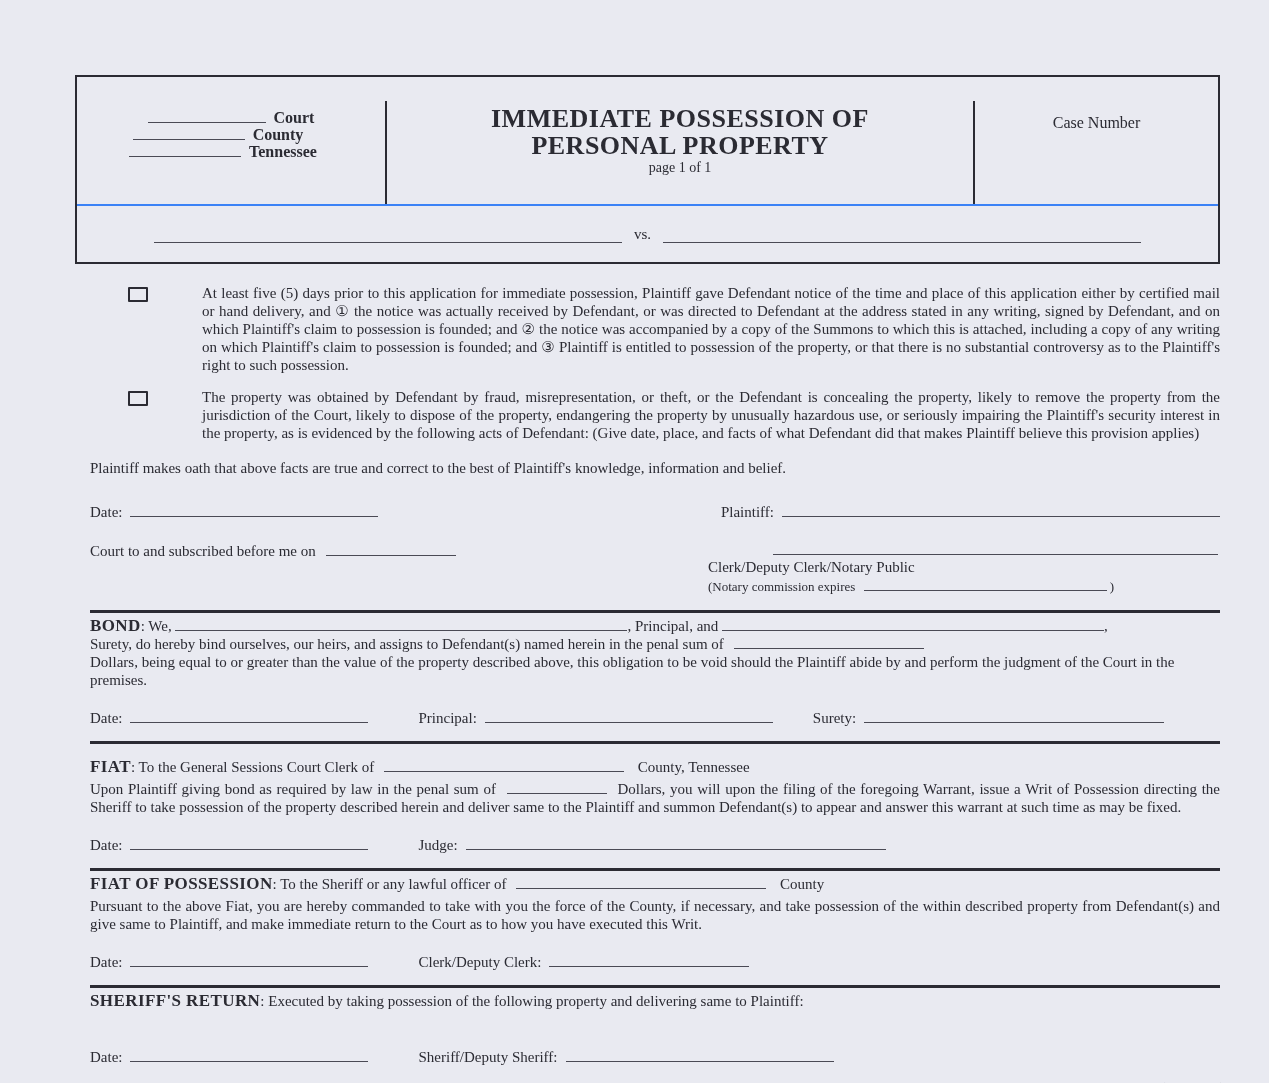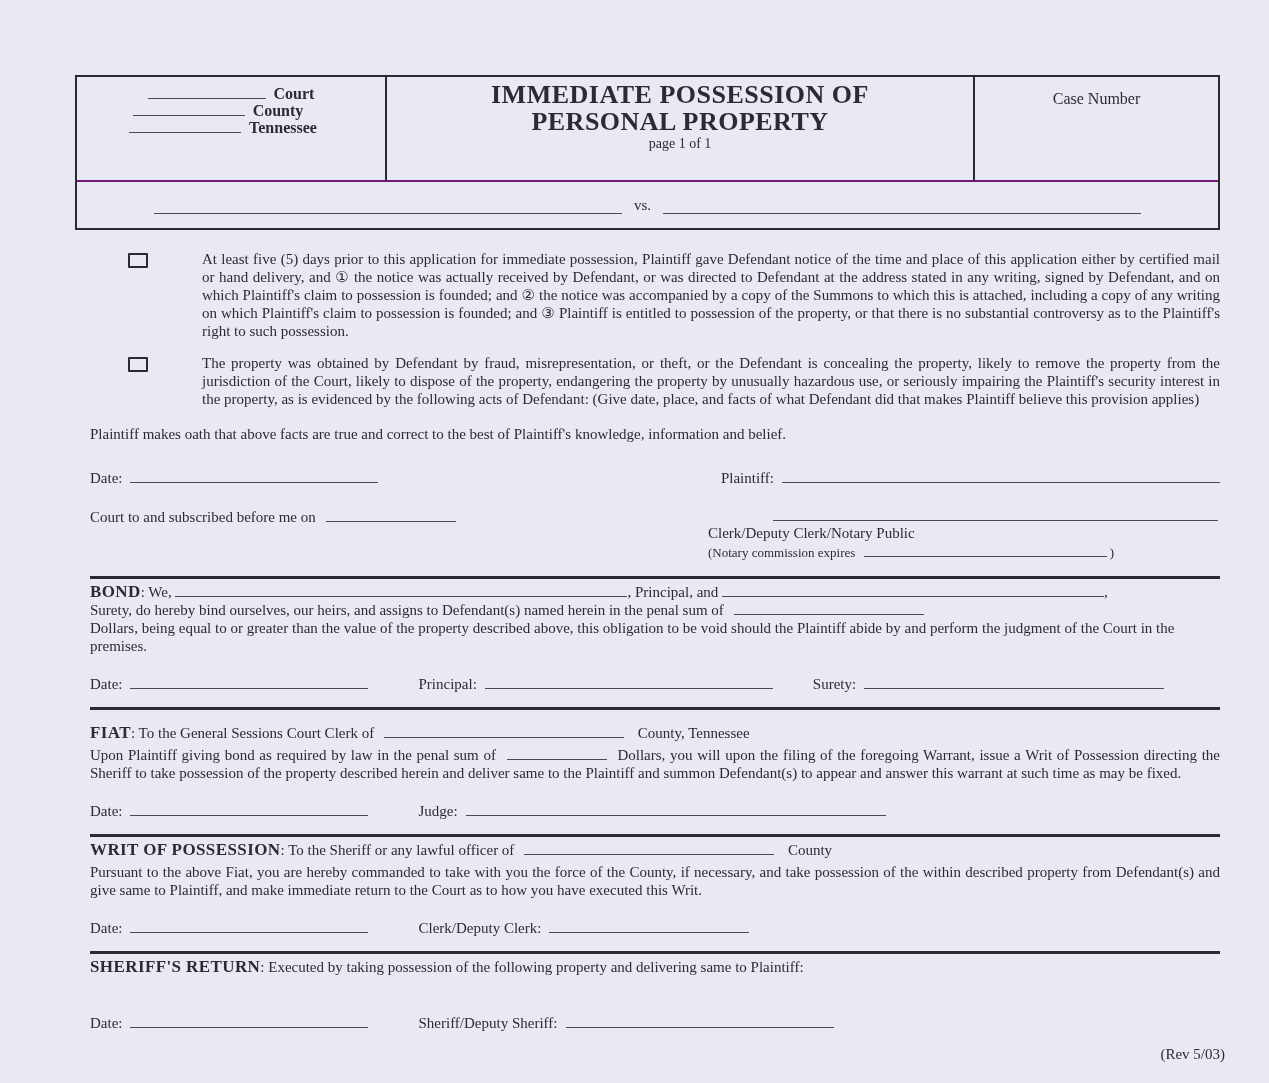--- a/index.html
+++ b/index.html
@@ -11,33 +11,33 @@
     overflow:hidden;
     position:relative;
   }
   .page{width:1269px;height:1083px;position:relative;}
   
   .hdr{
     margin:75px 49px 0 75px;
     border:2px solid #2b2b33;
     background:transparent;
   }
-  .hdr-top{display:flex;border-bottom:2px solid #701a75;height:103px;}
+  .hdr-top{display:flex;border-bottom:2px solid #3b82f6;height:103px;margin-top:24px;}
   .hdr-left{
     width:308px;border-right:2px solid #2b2b33;
     padding-top:8px;text-align:center;
     font-weight:bold;font-size:16px;line-height:17px;
   }
   .hdr-left .row{white-space:nowrap;}
   .hdr-left .bl{margin-right:8px;}
   .hdr-center{flex:1;border-right:2px solid #2b2b33;text-align:center;padding-top:4px;}
   .hdr-title{font-weight:bold;font-size:26px;line-height:27px;letter-spacing:0.5px;}
   .hdr-page{font-size:14px;margin-top:1px;}
   .hdr-right{width:243px;text-align:center;padding-top:13px;font-size:16px;}
-  .hdr-vs{height:46px;display:flex;align-items:center;justify-content:center;font-size:15px;}
+  .hdr-vs{height:56px;display:flex;align-items:center;justify-content:center;font-size:15px;}
   .hdr-vs .bl{height:16px;}
   .hdr-vs .vs{margin:0 12px;}
   
   .bl{display:inline-block;border-bottom:1px solid #4a4a55;height:13px;vertical-align:baseline;}
   .rule{height:3px;background:#2b2b33;margin:14px 49px 0 90px;}
   
   .content{margin:0 49px 0 90px;font-size:15px;line-height:18px;}
   .notice{display:flex;margin-top:20px;}
   .cb{
     display:inline-block;width:16px;height:11px;
@@ -177,21 +177,21 @@
       <span class="bl" style="width:238px"></span>
       <span class="lbl gap50">Judge:</span>
       <span class="bl" style="width:420px"></span>
     </div>
   </div>
 
   <div class="rule"></div>
 
   <div class="content">
     <div class="line1" style="margin-top:4px">
-      <span class="sec-head">WRIT OF POSSESSION</span><span>: To the Sheriff or any lawful officer of</span>
+      <span class="sec-head">FIAT OF POSSESSION</span><span>: To the Sheriff or any lawful officer of</span>
       <span class="bl" style="width:250px;margin-left:6px"></span>
       <span style="margin-left:10px">County</span>
     </div>
     <div class="sec-par">Pursuant to the above Fiat, you are hereby commanded to take with you the force of the County, if necessary, and take possession of the within described property from Defendant(s) and give same to Plaintiff, and make immediate return to the Court as to how you have executed this Writ.</div>
 
     <div class="sig-row">
       <span class="lbl">Date:</span>
       <span class="bl" style="width:238px"></span>
       <span class="lbl gap50">Clerk/Deputy Clerk:</span>
       <span class="bl" style="width:200px"></span>

